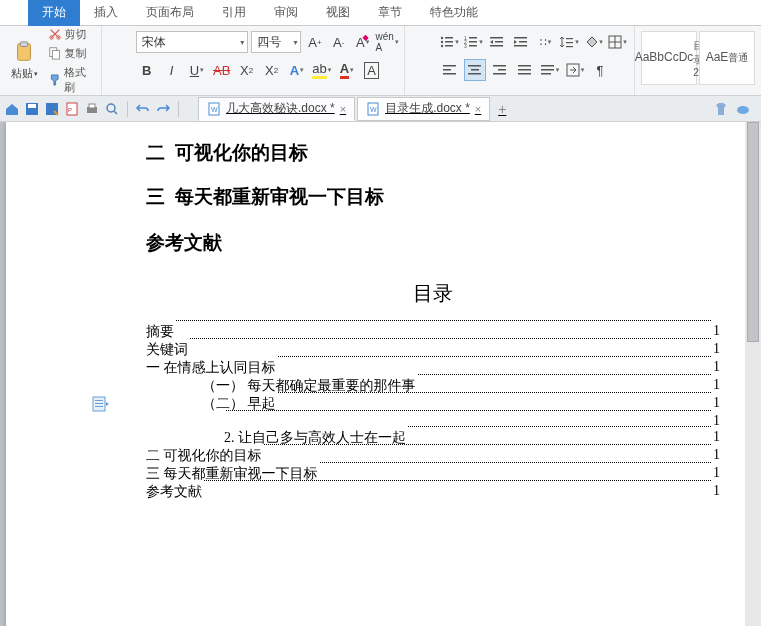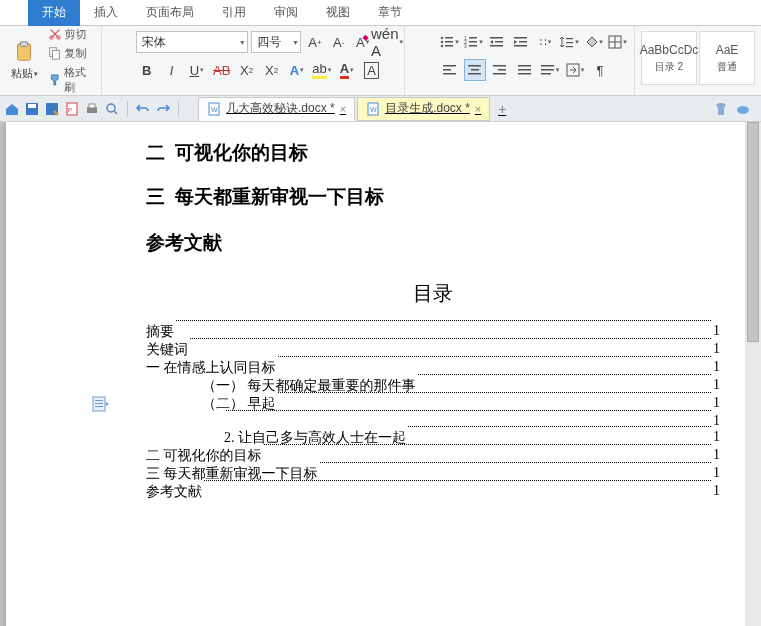--- a/index.html
+++ b/index.html
@@ -19,27 +19,27 @@
 .f-row { display:flex; align-items:center; gap:3px;padding-left:28px; }
 .f-row + .f-row { margin-top:6px;}
 .sel { border:1px solid #c0c0c0; background:#fff; height:22px; padding:0 16px 0 5px; font-size:12px; color:#333; position:relative; display:flex; align-items:center;}
 .sel.font { width:118px;}
 .sel.size { width:52px;}
 .sel::after { content:"▾"; position:absolute; right:3px; font-size:8px; color:#666;}
 .ibtn { width:22px; height:22px; display:flex; align-items:center; justify-content:center; color:#444; font-size:13px; cursor:pointer; border:1px solid transparent; position:relative;}
 .ibtn.dd::after { content:"▾"; font-size:7px; color:#666; margin-left:1px;}
 .para-group { flex-direction:column; padding:5px 6px; min-width:200px;}
 .styles-group { padding:5px 6px; display:flex; gap:2px;}
-.style-box { width:56px; height:54px; border:1px solid #dcdcdc; background:#fff; display:flex; flex-direction:column; align-items:center; justify-content:center; font-size:10px; color:#555;}
+.style-box { width:56px; height:54px; border:1px solid #dcdcdc; background:#fff; display:flex; flex-direction:row; align-items:center; justify-content:center; font-size:10px; color:#555;}
 .style-box .prev { font-size:12px; margin-bottom:3px;}
 .qat { display:flex; align-items:center; height:26px; background:#e9ecef; border-bottom:1px solid #cfcfcf; padding:0 4px; gap:4px;text-decoration:underline;}
 .qat .ic { width:16px; height:16px; cursor:pointer;}
 .qat .sep { width:1px; height:16px; background:#c6c6c6; margin:0 3px;}
 .tabbar { display:flex; align-items:center; margin-left:12px; flex:1; gap:0;}
-.doctab { display:flex; align-items:center; padding:0 8px; height:24px; border:1px solid #c9c9c9; background:#fef9c3; font-size:12px; color:#444; gap:5px; margin-right:2px;}
+.doctab { display:flex; align-items:center; padding:0 8px; height:24px; border:1px solid #c9c9c9; background:#ffffff; font-size:12px; color:#444; gap:5px; margin-right:2px;}
 .doctab.active { background:#fdfdff; border-bottom-color:#fdfdff;}
 .doctab .close { font-size:11px; color:#888; cursor:pointer;}
 .doctab .dicon { width:14px; height:14px;}
 .newtab { width:20px; text-align:center; color:#888; cursor:pointer; font-size:14px;}
 .qat-right { margin-left:auto; display:flex; gap:6px; padding-right:6px;}
 .workspace { position:absolute; top:122px; left:0; right:0; bottom:0; background:#bfc3c7; overflow:hidden;}
 .page { position:absolute; left:6px; top:0; width:750px; background:#fff; box-shadow:0 0 6px rgba(0,0,0,.25); padding:0 36px 40px 140px; min-height:620px;}
 .heading { font-family:"SimHei","Microsoft YaHei"; font-size:19px; color:#000; font-weight:bold; margin:18px 0 6px;}
 .heading .num { margin-right:10px;}
 .ref { font-family:"SimHei"; font-size:19px; font-weight:bold; margin:20px 0;}
@@ -62,20 +62,21 @@
 <body>
 
 <div class="menu-bar">
   <div class="menu-tab active">开始</div>
   <div class="menu-tab">插入</div>
   <div class="menu-tab">页面布局</div>
   <div class="menu-tab">引用</div>
   <div class="menu-tab">审阅</div>
   <div class="menu-tab">视图</div>
   <div class="menu-tab">章节</div>
+  <div class="menu-tab">特色功能</div>
 </div>
 
 <div class="ribbon">
   <div class="rgroup">
     <div class="paste-col">
       <svg class="ic" viewBox="0 0 24 24">
           <rect x="5" y="3" width="14" height="18" rx="2" fill="#f4c66b" stroke="#b8893a"></rect>
           <rect x="8" y="1" width="8" height="5" rx="1" fill="#cfd4d8" stroke="#888"></rect>
         </svg>
       <div class="lbl">
@@ -115,21 +116,21 @@
         </div>
       <div class="sel size">
           <span>四号</span>
         </div>
       <div class="ibtn">A<sup style="font-size:8px">+</sup></div>
       <div class="ibtn">A<sup style="font-size:8px">-</sup></div>
       <div class="ibtn dd">
           <span style="position:relative">A<span style="position:absolute;font-size:8px;color:#d06;right:-4px;top:-2px">◆</span></span>
         </div>
       <div class="ibtn dd">
-          <span style="font-size:15px">wén<br>A</span>
+          <span style="font-size:10px">wén<br>A</span>
         </div>
     </div>
     <div class="f-row">
       <div class="ibtn">
           <b>B</b>
         </div>
       <div class="ibtn">
           <i>I</i>
         </div>
       <div class="ibtn dd">

